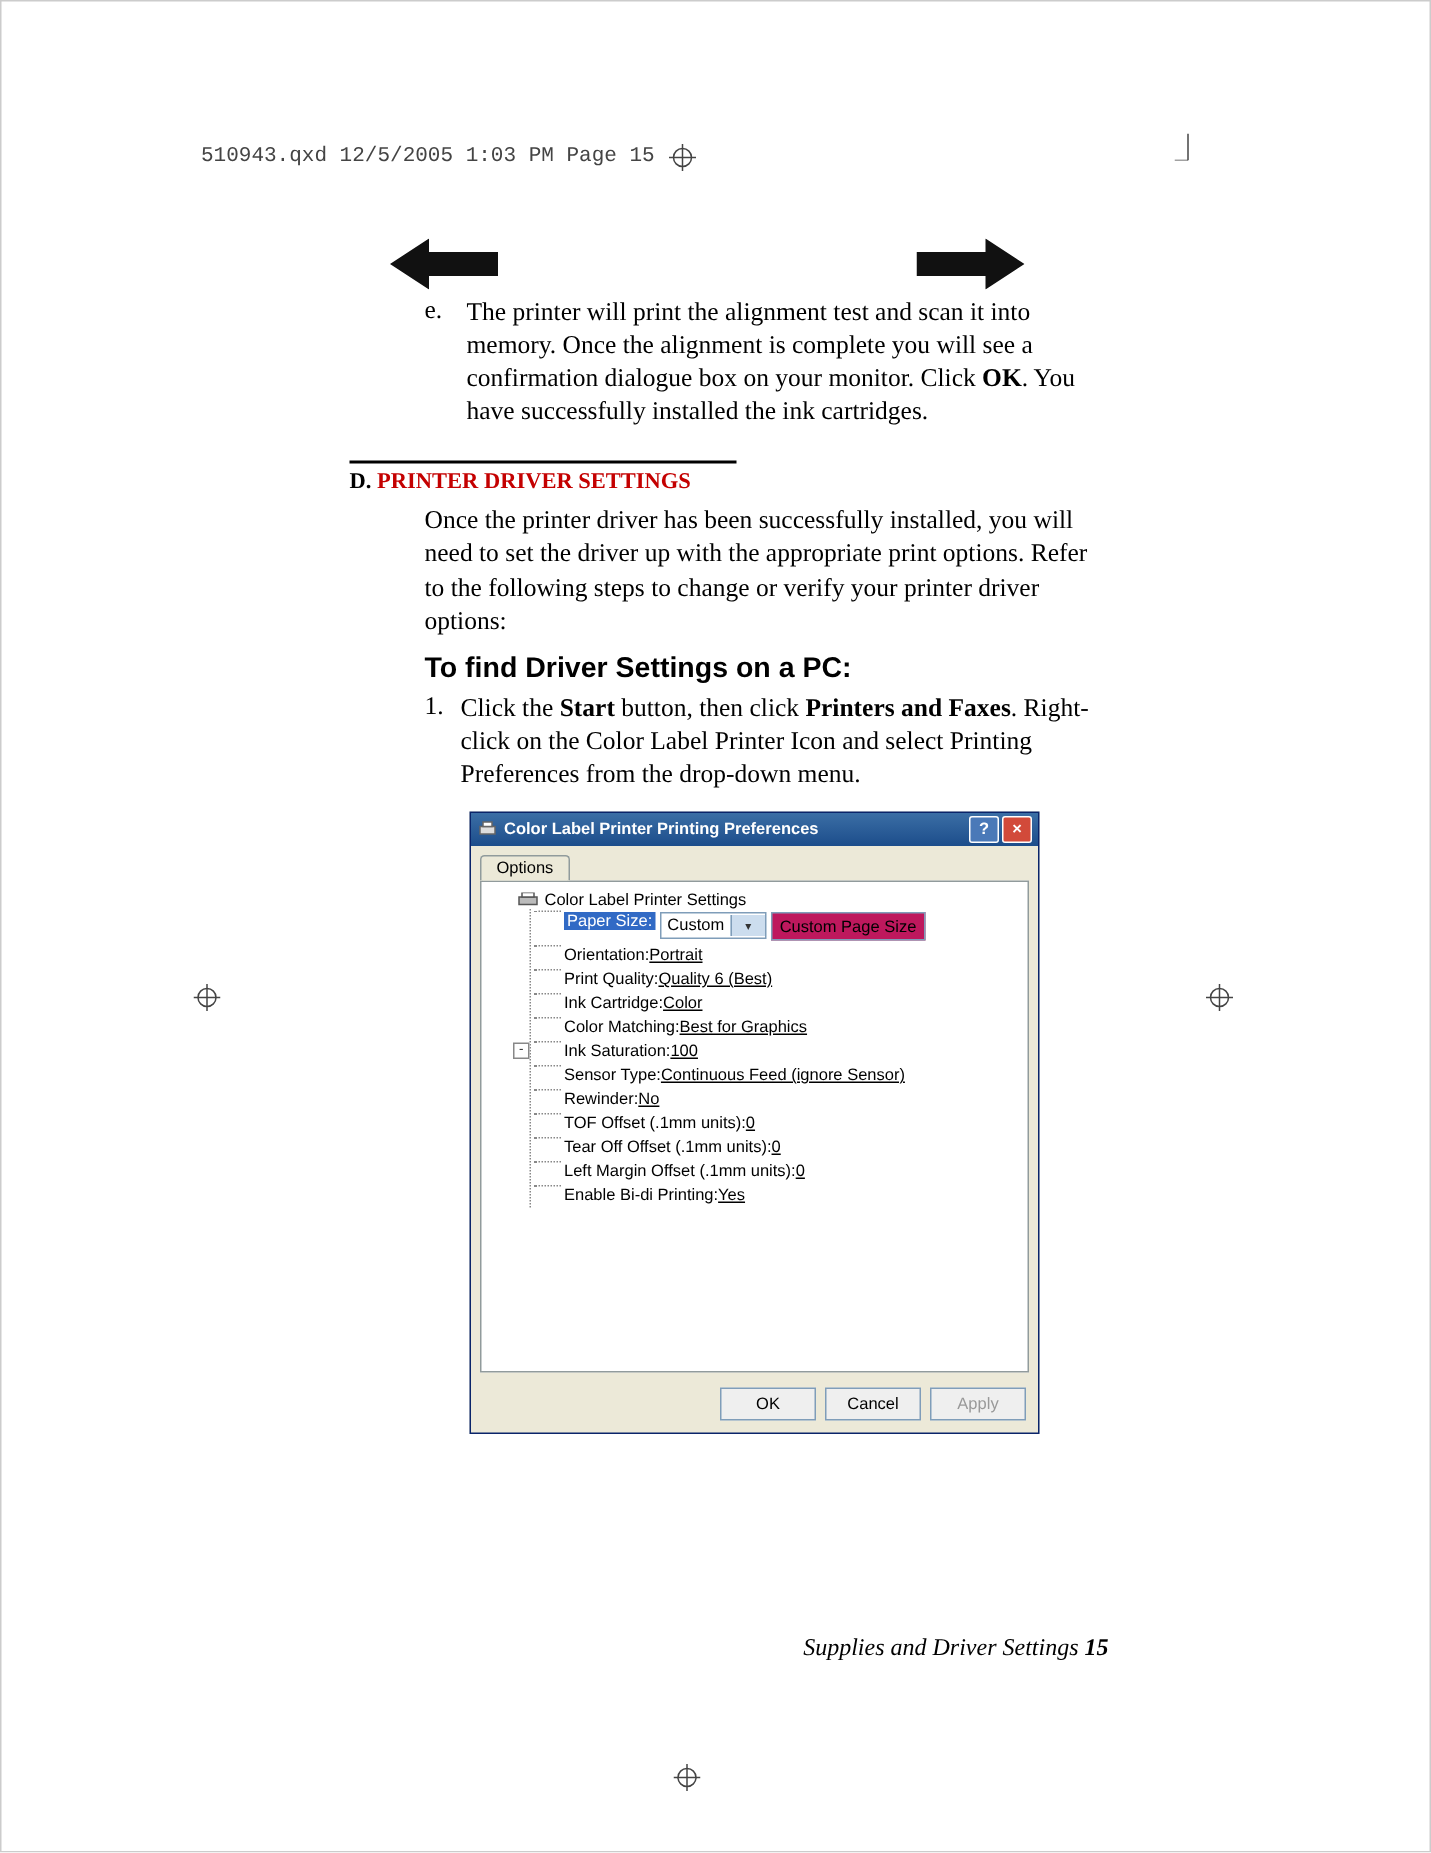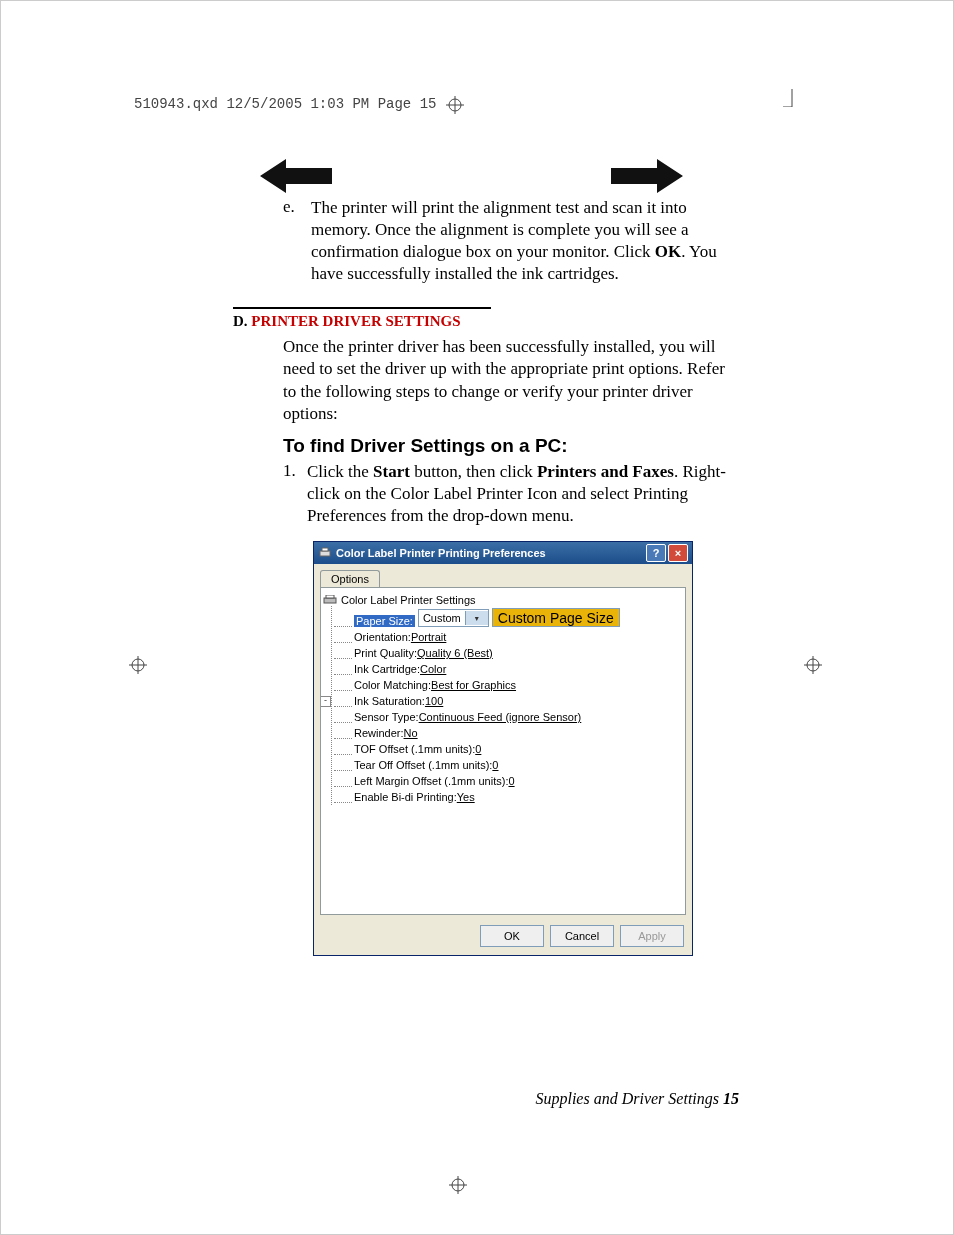--- a/index.html
+++ b/index.html
@@ -41,33 +41,33 @@
   .dialog{position:relative;margin:14px 0 0 80px;width:378px;border:1px solid #0a246a;font-family:Tahoma,Arial,sans-serif;font-size:11px;background:#ece9d8}
   .titlebar{background:linear-gradient(#3b6ea5,#1c4d8b);height:22px;display:flex;align-items:center;color:#fff;font-weight:bold;padding:0 4px}
   .titlebar-icon{width:14px;height:14px;margin-right:4px}
   .title-btns{margin-left:auto;display:flex;gap:2px}
   .winbtn{width:18px;height:16px;border:1px solid #fff;border-radius:2px;background:#d24a3a;color:#fff;font-weight:bold;display:flex;align-items:center;justify-content:center;font-size:11px;line-height:1}
   .winbtn.help{background:#4a79b8}
 
   .tabs{display:flex;padding:6px 6px 0 6px}
   .tab{background:#ece9d8;border:1px solid #919b9c;border-bottom:none;padding:2px 10px;font-size:11px;border-radius:3px 3px 0 0}
 
-  .panel{margin:0 6px 6px 6px;border:1px solid #919b9c;background:#fff;height:328px;padding:6px 2px;box-sizing:border-box;overflow:hidden}
+  .panel{margin:0 6px 6px 6px;border:1px solid #919b9c;background:#fff;height:328px;padding:6px 24px;box-sizing:border-box;overflow:hidden}
   .tree-root{display:flex;align-items:center;gap:4px}
   .tree-root-icon svg{width:14px;height:10px;display:block}
   .tree-children{margin-left:8px;border-left:1px dotted #888;padding-left:2px}
-  .tree-item{display:flex;align-items:flex-end;padding:2px 0;white-space:nowrap}
+  .tree-item{display:flex;align-items:flex-start;padding:2px 0;white-space:nowrap}
   .tree-item .dots{display:inline-block;width:18px;border-bottom:1px dotted #888;margin-right:2px;margin-top:-1px}
   .tree-item .exp{width:9px;height:9px;border:1px solid #888;margin-left:-14px;margin-right:3px;background:#fff;font-size:9px;line-height:7px;text-align:center;color:#333}
   .u{text-decoration:underline}
   .hl{background:#316ac5;color:#fff;padding:0 2px}
   .combo{display:inline-flex;align-items:center;border:1px solid #7f9db9;height:16px;margin:0 3px;background:#fff}
   .combo span{padding:0 4px}
   .combo .arrow-down{width:14px;height:14px;background:#cde;border-left:1px solid #7f9db9;display:flex;align-items:center;justify-content:center;font-size:8px;color:#333}
-  .minibtn{border:1px solid #7f9db9;background:#eab308;padding:0 5px;height:17px;display:inline-flex;align-items:center;font-size:14px}
+  .minibtn{border:1px solid #7f9db9;background:#be185d;padding:0 5px;height:17px;display:inline-flex;align-items:center;font-size:11px}
 
   .dialog-btns{display:flex;justify-content:flex-end;gap:6px;padding:4px 8px 8px}
   .dbtn{border:1px solid #7f9db9;background:#efefef;height:20px;min-width:62px;font-size:11px;display:flex;align-items:center;justify-content:center}
   .dbtn.disabled{color:#999}
 
   .footer{position:absolute;right:214px;bottom:126px;font-style:italic;font-family:"Times New Roman",serif;font-size:16px}
   .footer .page-num{font-weight:bold;font-style:italic}
 </style>
 </head>
 <body>

